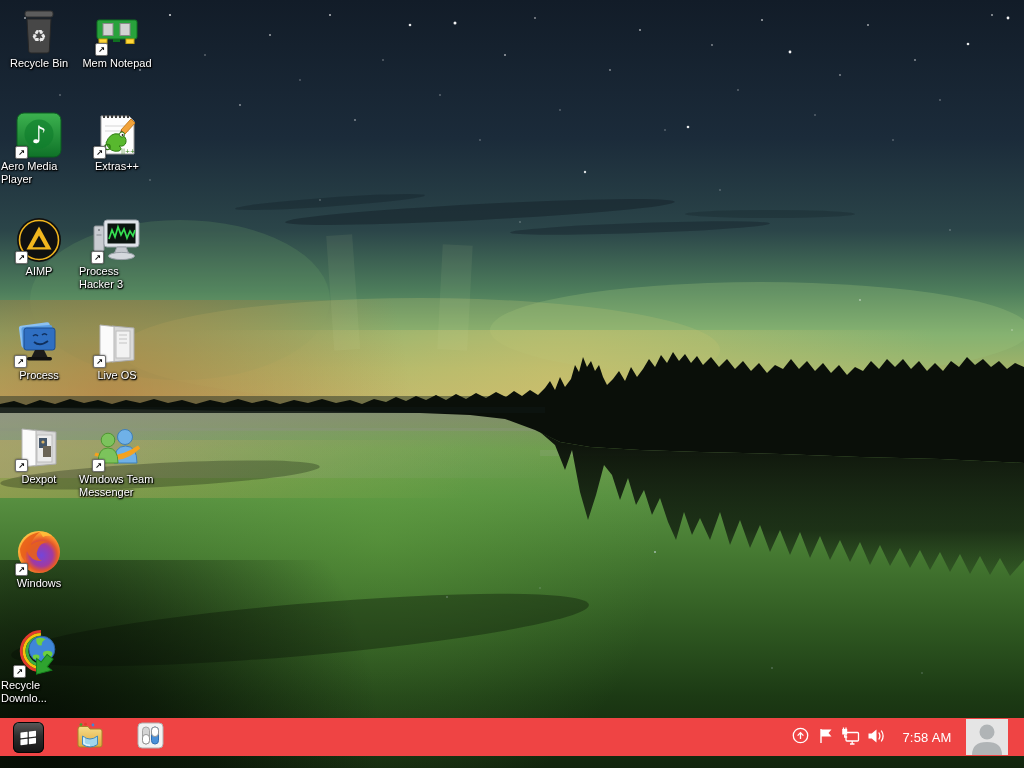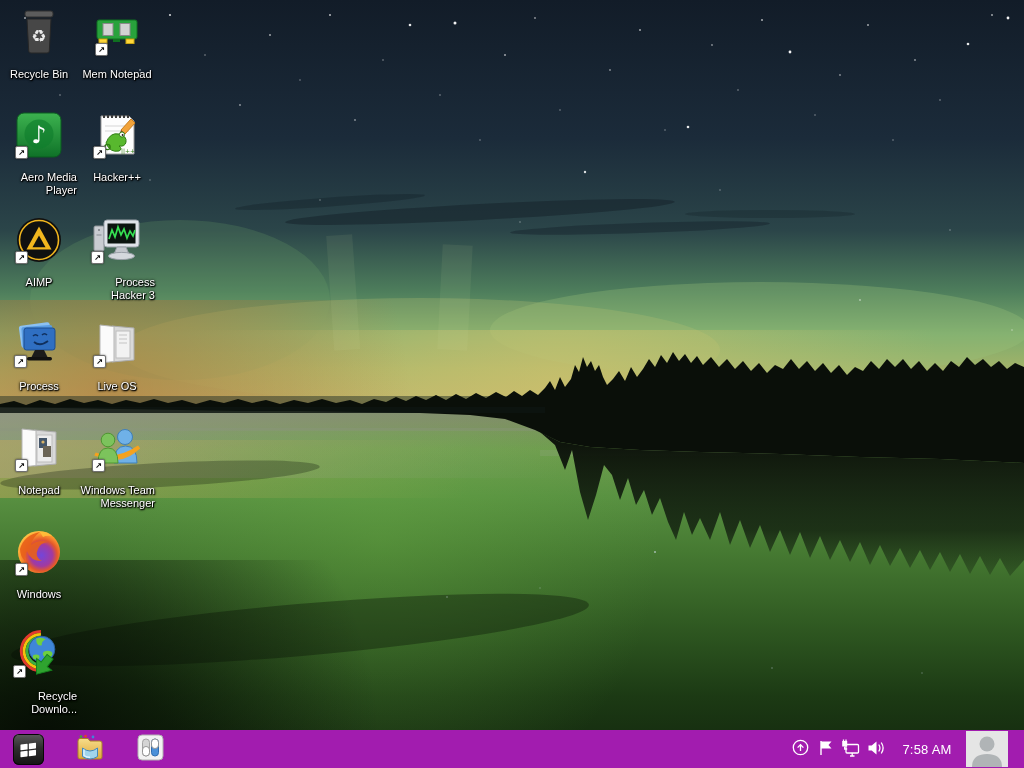--- a/index.html
+++ b/index.html
@@ -19,28 +19,28 @@
   .icon-art{
     position:relative;height:48px;display:flex;align-items:center;justify-content:center;
   }
   .sc{
     position:absolute;left:-1px;bottom:0;width:11px;height:11px;background:#fff;
     border:1px solid #6f6f6f;border-radius:2px;display:flex;align-items:center;
     justify-content:center;font-size:8px;font-weight:bold;color:#111;line-height:1;
     box-shadow:0 0 2px rgba(0,0,0,.6);
   }
   .icon-label{
-    margin-top:12px;font-size:11px;line-height:13px;color:#fff;text-align:right;
+    margin-top:1px;font-size:11px;line-height:13px;color:#fff;text-align:left;
     max-width:76px;
     text-shadow:0 1px 2px #000,0 0 3px #000,1px 1px 1px #000;
   }
 
   
   .taskbar{
-    position:absolute;left:0;bottom:0;width:1024px;height:38px;background:#a21caf;
+    position:absolute;left:0;bottom:12px;width:1024px;height:38px;background:#ef4444;
     display:flex;z-index:10;
   }
   .tb-btn{
     background:transparent;border:none;padding:0;height:38px;
     display:flex;align-items:center;justify-content:center;cursor:default;
   }
   .start-btn{width:48px;margin-left:4px;}
   .start-orb{
     width:31px;height:31px;border-radius:6px;
     background:linear-gradient(#5a5a5a,#2e2e2e 45%,#141414);
@@ -283,21 +283,21 @@
       <path d="M37,7 L41,11 L31,22 L27,18 Z" fill="#f2a33a" stroke="#c97f1f"></path>
       <path d="M27,18 L31,22 L25,24 Z" fill="#7a4a1e"></path>
       <path d="M12,31 q4,-11 13,-9 q8,2 7,8 q-1,5 -7,4 q4,3 0,5 q-9,2 -13,-8" fill="#58b82e" stroke="#2f7d12"></path>
       <circle cx="28" cy="22.5" r="2.6" fill="#fff" stroke="#2f7d12"></circle>
       <circle cx="28.6" cy="23" r="1" fill="#222"></circle>
       <circle cx="13.5" cy="35" r="2.6" fill="none" stroke="#2f7d12" stroke-width="1.4"></circle>
       <text x="27" y="41" font-size="6" fill="#2f7d12" font-family="'DejaVu Sans',sans-serif">||++</text>
     </svg>
     <span class="sc">↗</span>
   </div>
-  <div class="icon-label">Hacker++</div>
+  <div class="icon-label">Extras++</div>
 </div>
 
 <div class="icon-cell" style="left:0;top:216px">
   <div class="icon-art">
     <svg width="46" height="46" viewBox="0 0 46 46">
       <circle cx="23" cy="23" r="22" fill="#101010"></circle>
       <circle cx="23" cy="23" r="19.5" fill="none" stroke="#f2b61e" stroke-width="1.6"></circle>
       <path d="M23,9.5 L35.5,32.5 L10.5,32.5 Z" fill="#f2b61e"></path>
       <path d="M23,18.5 L29.5,30.2 L16.5,30.2 Z" fill="#101010"></path>
     </svg>
@@ -357,21 +357,21 @@
     <svg width="46" height="46" viewBox="0 0 46 46">
       <path d="M18,5 L40,7 L40,39 L18,41 Z" fill="#d9d9d9" stroke="#ababab"></path>
       <rect x="21" y="10" width="15" height="27" fill="#ececec" stroke="#bdbdbd"></rect>
       <rect x="23" y="13" width="8" height="10" fill="#44566a"></rect>
       <rect x="27" y="21" width="8" height="11" fill="#6a6456"></rect>
       <circle cx="27" cy="17" r="1.6" fill="#d8b36a"></circle>
       <path d="M6,4 L20,5.5 L20,40.5 L6,42 Z" fill="#fbfbfb" stroke="#b5b5b5"></path>
     </svg>
     <span class="sc">↗</span>
   </div>
-  <div class="icon-label">Notepad</div>
+  <div class="icon-label">Dexpot</div>
 </div>
 
 <div class="icon-cell" style="left:78px;top:424px">
   <div class="icon-art">
     <svg width="48" height="42" viewBox="0 0 48 42">
       <circle cx="32" cy="10" r="7.5" fill="#6fb1e8" stroke="#3f7fb8"></circle>
       <path d="M21,36 q0,-17 11.5,-17 q11.5,0 11.5,17 z" fill="#6fb1e8" stroke="#3f7fb8"></path>
       <path d="M2,27 Q22,36 46,20" stroke="#f6a21d" stroke-width="3.4" fill="none"></path>
       <circle cx="15" cy="13" r="6.8" fill="#7cc35c" stroke="#4e9630"></circle>
       <path d="M5,36 q0,-15 10,-15 q10,0 10,15 z" fill="#7cc35c" stroke="#4e9630"></path>

